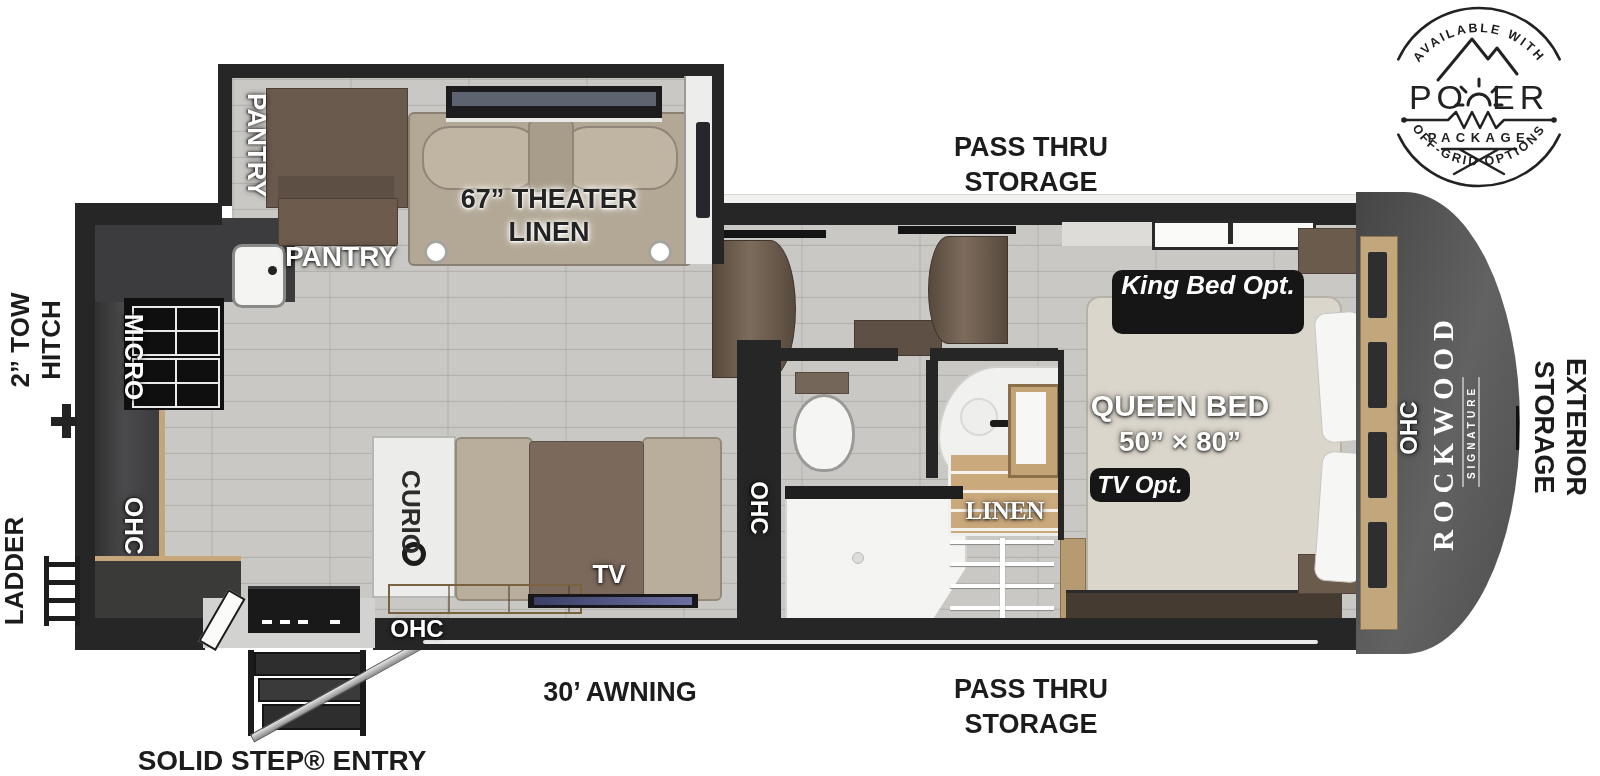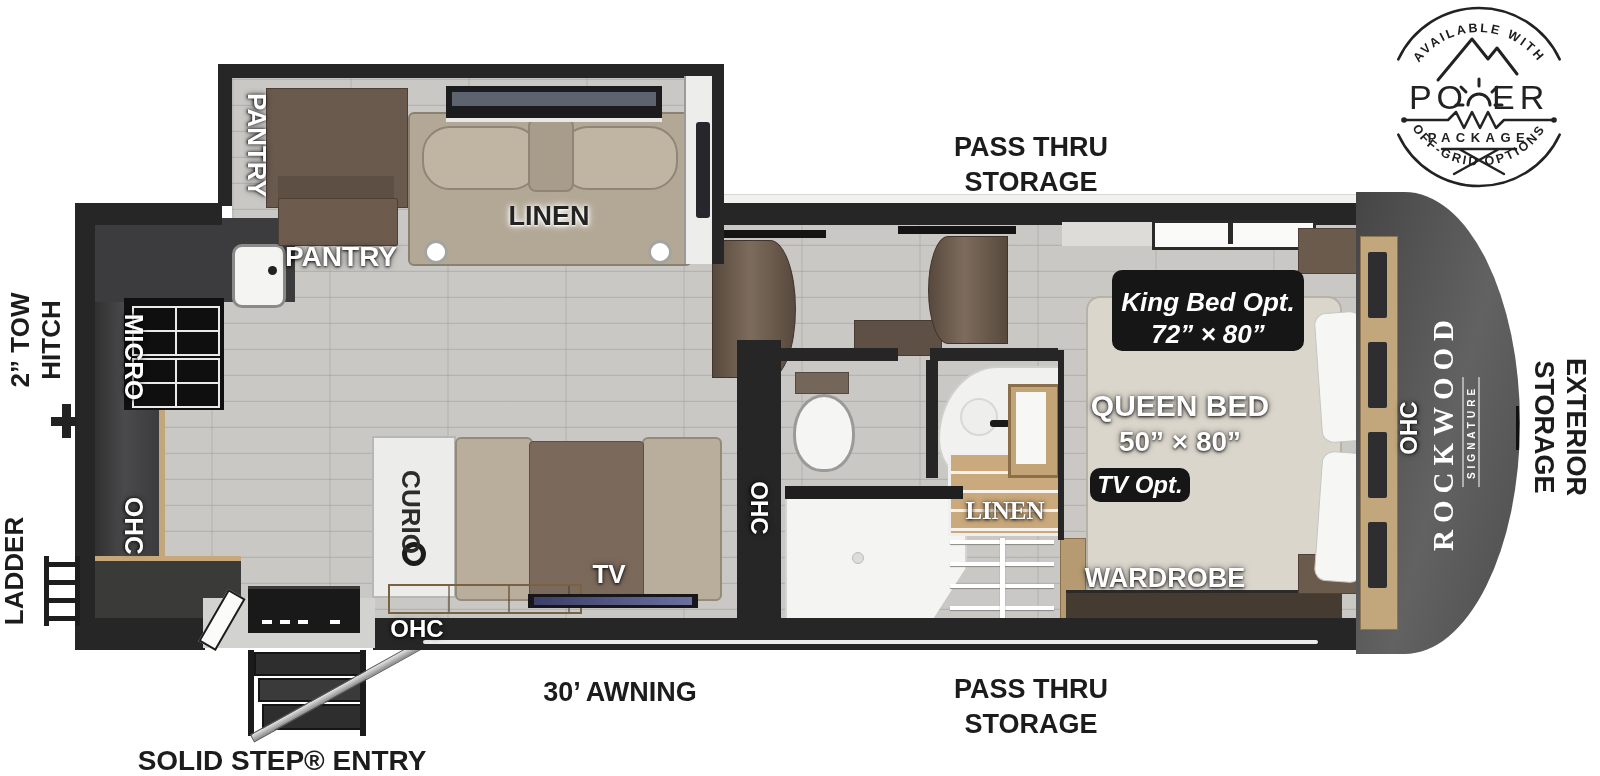--- a/index.html
+++ b/index.html
@@ -75,20 +75,21 @@
   <div class="wlbl r90" style="left:256px;top:145px;font-size:26px;z-index:8;">PANTRY</div>
   <div class="wlbl ctr" style="left:341px;top:257px;font-size:28px;">PANTRY</div>
 
   <div class="abs" style="left:408px;top:112px;width:280px;height:150px;background:#b3a896;border:2px solid #8a8172;border-radius:6px;z-index:5;"></div>
   <div class="abs" style="left:422px;top:126px;width:114px;height:60px;background:#c0b5a2;border:2px solid #8f8677;border-radius:28px;z-index:5;"></div>
   <div class="abs" style="left:560px;top:126px;width:114px;height:60px;background:#c0b5a2;border:2px solid #8f8677;border-radius:28px;z-index:5;"></div>
   <div class="abs" style="left:528px;top:118px;width:42px;height:70px;background:#a89d8a;border:2px solid #8f8677;border-radius:8px;z-index:5;"></div>
   <div class="abs" style="left:424px;top:240px;width:18px;height:18px;background:#fff;border:3px solid #a5a5a0;border-radius:50%;z-index:6;"></div>
   <div class="abs" style="left:648px;top:240px;width:18px;height:18px;background:#fff;border:3px solid #a5a5a0;border-radius:50%;z-index:6;"></div>
   <div class="dglow two ctr" style="left:549px;top:216px;font-size:27px;">
+    <span>67” THEATER</span>
     <span>LINEN</span>
   </div>
 
   <div class="abs" style="left:372px;top:436px;width:80px;height:158px;background:#ececea;border:2px solid #b7b7b3;z-index:4;"></div>
   <div class="blk r90" style="left:410px;top:512px;font-size:26px;color:#2c2c2c;">CURIO</div>
   <div class="abs" style="left:402px;top:542px;width:14px;height:14px;border:5px solid #1c1c1c;border-radius:50%;z-index:5;"></div>
   <div class="abs" style="left:455px;top:437px;width:74px;height:160px;background:#b9ae9b;border:2px solid #938a7a;border-radius:6px;z-index:4;"></div>
   <div class="abs" style="left:642px;top:437px;width:76px;height:160px;background:#b9ae9b;border:2px solid #938a7a;border-radius:6px;z-index:4;"></div>
   <div class="abs" style="left:529px;top:441px;width:113px;height:154px;background:#7b695c;border:1px solid #5c4f45;border-radius:4px;z-index:4;"></div>
   <div class="wlbl ctr" style="left:609px;top:574px;font-size:26px;">TV</div>
@@ -132,32 +133,30 @@
   <div class="abs" style="left:1060px;top:538px;width:24px;height:100px;background:#b59a72;border:1px solid #8a6f4a;z-index:4;"></div>
   <div class="abs wall" style="left:1058px;top:350px;width:6px;height:190px;z-index:5;"></div>
 
   <div class="abs" style="left:1062px;top:222px;width:90px;height:24px;background:#dddcd8;z-index:5;"></div>
   <div class="abs" style="left:1152px;top:220px;width:158px;height:24px;background:#fafaf8;border:3px solid #2a2a2a;z-index:5;"></div>
   <div class="abs" style="left:1228px;top:220px;width:5px;height:24px;background:#2a2a2a;z-index:6;"></div>
   <div class="abs" style="left:1298px;top:228px;width:68px;height:44px;background:#6b5b4c;border:1px solid #50423a;z-index:5;"></div>
   <div class="abs" style="left:1086px;top:296px;width:252px;height:304px;background:#dbd6cc;border:2px solid #b7b2a8;border-radius:14px;z-index:4;"></div>
   <div class="pillow" style="left:1318px;top:312px;width:46px;height:128px;transform:rotate(-4deg);"></div>
   <div class="pillow" style="left:1318px;top:452px;width:46px;height:128px;transform:rotate(4deg);"></div>
-  <div class="optbadge two" style="left:1112px;top:270px;width:192px;height:64px;font-size:26px;padding-top:17px;">
+  <div class="optbadge two" style="left:1112px;top:270px;width:192px;height:64px;font-size:26px;padding-top:0;">
     <span>King Bed Opt.</span>
-    <span>72” × 80”</span>
   </div>
   <div class="wlbl two ctr" style="left:1180px;top:423px;font-size:30px;">
     <span>QUEEN BED</span>
     <span style="font-size:28px;">50” × 80”</span>
   </div>
   <div class="optbadge" style="left:1090px;top:468px;width:100px;height:34px;font-size:24px;line-height:34px;">TV Opt.</div>
   <div class="abs seam" style="left:1066px;top:590px;width:276px;height:32px;background:#463b31;border-top:3px solid #2b2b2b;z-index:4;"></div>
   <div class="abs" style="left:1298px;top:554px;width:68px;height:38px;background:#6b5b4c;border:1px solid #50423a;z-index:5;"></div>
-  <div class="wlbl ctr" style="left:1165px;top:578px;font-size:27px;">WARDROBE</div>
 
   <div class="abs" style="left:1356px;top:192px;width:164px;height:462px;background:linear-gradient(105deg,#454545,#626262 55%,#4e4e4e);border-radius:0 118px 118px 0 / 0 236px 236px 0;z-index:7;"></div>
   <div class="abs" style="left:1516px;top:406px;width:3px;height:44px;background:#111;z-index:8;"></div>
   <div class="abs wood" style="left:1360px;top:236px;width:36px;height:392px;border:1px solid #8f7450;z-index:8;"></div>
   <div class="abs" style="left:1368px;top:252px;width:19px;height:66px;background:#2e2e30;border-radius:2px;z-index:8;"></div>
   <div class="abs" style="left:1368px;top:342px;width:19px;height:66px;background:#2e2e30;border-radius:2px;z-index:8;"></div>
   <div class="abs" style="left:1368px;top:432px;width:19px;height:66px;background:#2e2e30;border-radius:2px;z-index:8;"></div>
   <div class="abs" style="left:1368px;top:522px;width:19px;height:66px;background:#2e2e30;border-radius:2px;z-index:8;"></div>
   <div class="wlbl rm90" style="left:1409px;top:428px;font-size:24px;z-index:9;">OHC</div>
   <div class="abs rm90" style="left:1443px;top:432px;color:#fff;font-family:'Liberation Serif',serif;font-weight:700;font-size:29px;letter-spacing:7px;white-space:nowrap;z-index:9;">ROCKWOOD</div>

